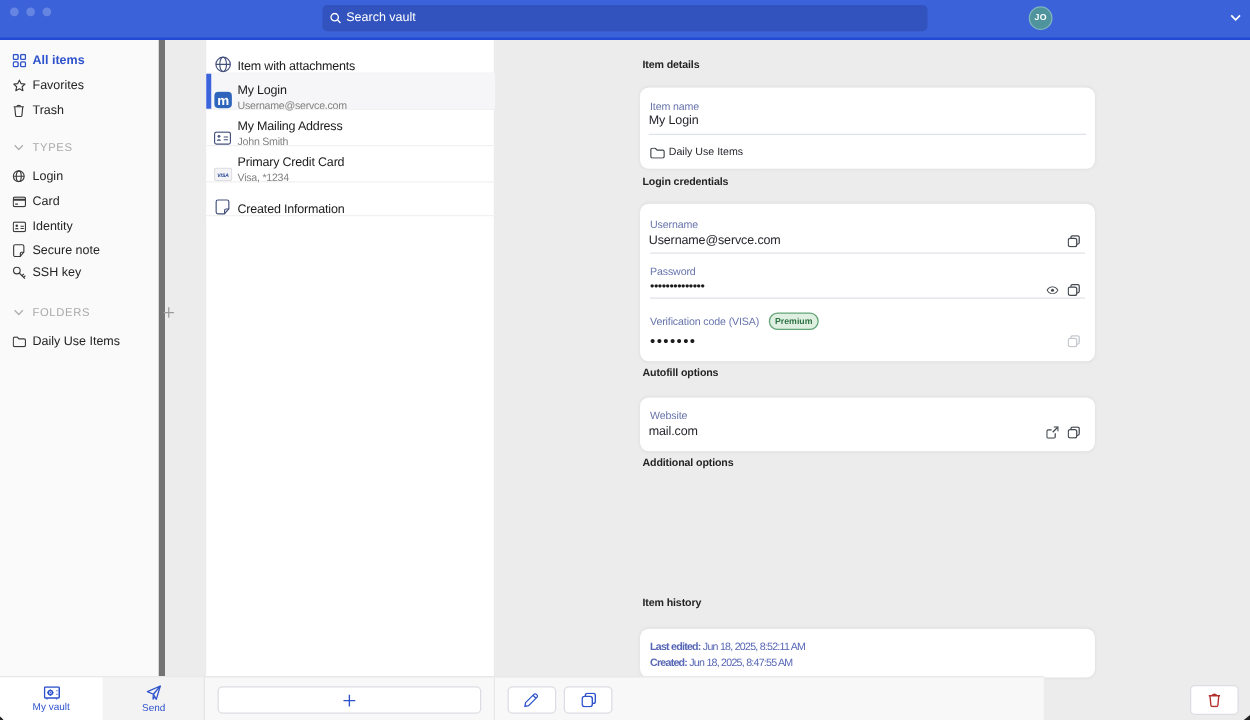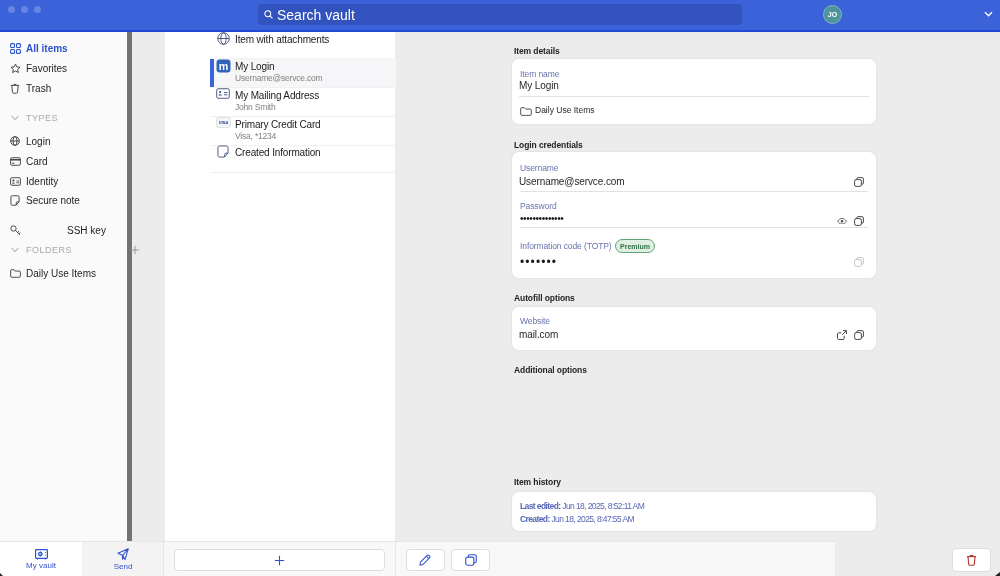--- a/index.html
+++ b/index.html
@@ -5,49 +5,49 @@
   * { margin:0; padding:0; box-sizing:border-box; }
   html,body { width:1000px; height:576px; overflow:hidden; font-family:"Liberation Sans", sans-serif; }
   body { position:relative; background:#ececec; }
   .abs { position:absolute; }
 
   
   #topbar { position:absolute; left:0; top:0; width:1000px; height:32px;
     background:#3c62d9; border-bottom:2px solid #2149d2; }
   .dot { position:absolute; top:6px; width:7px; height:7px; border-radius:50%; background:rgba(255,255,255,0.22); }
   #search { position:absolute; left:258px; top:4px; width:484px; height:21px;
-    background:#3252bd; border-radius:4px; color:#fff; font-size:14px;
+    background:#3252bd; border-radius:4px; color:#fff; font-size:10px;
     display:flex; align-items:center; }
   #search svg { margin-left:6px; margin-right:4px; }
   #avatar { position:absolute; left:823px; top:5px; width:19px; height:19px; border-radius:50%;
     background:#4f949c; border:1.5px solid #7fb6bc; color:#fff; font-size:7px; font-weight:bold;
     display:flex; align-items:center; justify-content:center; letter-spacing:0.2px; }
 
   
   #sidebar { position:absolute; left:0; top:32px; width:132px; height:509px;
     background:#fafafa; border-right:5px solid #737373; font-size:10px; color:#242424; }
   .srow { position:absolute; left:0; width:164px; height:20px; display:flex; align-items:center; }
   .srow .ic { width:12px; display:flex; justify-content:center; align-items:center; margin-left:9px; margin-right:5px; flex:none; }
   .shead { color:#a9a9a9; font-size:9px; letter-spacing:0.5px; }
   .blue { color:#2d52cc; font-weight:bold; }
 
   
   #list { position:absolute; left:165px; top:32px; width:230px; height:509px; background:#fff; }
-  .lrow { position:absolute; left:0; width:276px; display:flex; align-items:flex-start; border-bottom:1px solid #f1f1f1;margin-left:45px; }
+  .lrow { position:absolute; left:0; width:276px; display:flex; align-items:flex-end; border-bottom:1px solid #f1f1f1; }
   .lrow .lic { width:16px; margin-left:5px; margin-right:4px; display:flex; justify-content:center; align-items:center; flex:none; }
   .lt1 { font-size:10px; line-height:12px; color:#1b1b1b; letter-spacing:-0.15px; }
   .lt2 { font-size:8.5px; line-height:10px; color:#828282; margin-top:0; letter-spacing:-0.2px; }
   .ltx { position:relative; top:2px; }
   .sel { background:#f6f6f8; }
   .selbar { position:absolute; left:0; top:0; width:4px; height:100%; background:#3b63dc; }
 
   
   #detail { position:absolute; left:396px; top:32px; width:540px; height:509px; background:#ececec; }
   .dhead { font-size:8.5px; font-weight:bold; color:#242424; letter-spacing:-0.1px; }
-  .card { background:#fff; border-radius:7px; box-shadow:0 0 3px rgba(0,0,0,0.08); position:absolute; left:116px; width:364px; }
+  .card { background:#fff; border-radius:7px; box-shadow:0 0 3px rgba(0,0,0,0.08); position:absolute; left:116px; width:364px;margin-top:11px; }
   .lbl { font-size:8.5px; color:#6774ab; letter-spacing:-0.1px; }
   .val { font-size:10px; color:#25272c; letter-spacing:-0.1px; }
   .badge { display:inline-block; font-size:7px; font-weight:bold; color:#2e7243; background:#dff0e2; border:1px solid #62a577;
     border-radius:7px; padding:2.5px 4px; }
   .underline { border-bottom:1px solid #dfe2e8; }
   .hist { font-size:8.5px; color:#5767b5; letter-spacing:-0.6px; }
 
   
   #footer { position:absolute; left:0; top:541px; width:835px; height:35px; background:#f8f8f8; border-top:1px solid #e5e5e5; }
   #f-left { position:absolute; left:0; top:0; width:164px; height:35px; background:#f3f3f3; border-right:1px solid #e4e4e4; }
@@ -150,21 +150,21 @@
     <svg width="11" height="9" viewBox="0 0 12 10" fill="none" stroke="#3a3a3a" stroke-width="1">
       <rect x="0.6" y="0.8" width="10.8" height="8.4" rx="1.2"></rect>
       <circle cx="3.7" cy="3.9" r="1.1" fill="#3a3a3a" stroke="none"></circle>
           <path d="M2 7.2 C2 5.6 5.4 5.6 5.4 7.2 Z" fill="#3a3a3a" stroke="none"></path>
       <path d="M7 4.4 H10" stroke-width="0.9"></path>
           <path d="M7 6.4 H10" stroke-width="0.9"></path>
     </svg>
       </span>
       <span>Identity</span>
     </div>
-  <div class="srow" style="top:188px;gap:41px;">
+  <div class="srow" style="top:176px;">
       <span class="ic">
     <svg width="11" height="11" viewBox="0 0 12 12" fill="none" stroke="#3a3a3a" stroke-width="1">
       <circle cx="3.8" cy="3.8" r="2.9"></circle>
           <path d="M5.9 5.9 L10.8 10.8"></path>
           <path d="M8.3 8.3 L9.9 6.7"></path>
           <path d="M9.7 9.7 L11.2 8.2"></path>
     </svg>
       </span>
       <span>SSH key</span>
     </div>
@@ -276,21 +276,21 @@
     <div class="abs" style="left:8px; top:61px; font-size:10px; letter-spacing:-0.4px; color:#1c1c1c;">••••••••••••••</div>
     <svg class="abs" style="left:324.5px; top:65.5px;" width="10" height="6.5" viewBox="0 0 14 9" fill="none" stroke="#43484f" stroke-width="1.2">
       <path d="M1 4.5 C2.6 1.8 4.6 0.6 7 0.6 C9.4 0.6 11.4 1.8 13 4.5 C11.4 7.2 9.4 8.4 7 8.4 C4.6 8.4 2.6 7.2 1 4.5 Z"></path>
       <circle cx="7" cy="4.5" r="1.7" fill="#43484f" stroke="none"></circle>
     </svg>
     <svg class="abs" style="left:342px; top:64px;" width="10" height="10" viewBox="0 0 13 13" fill="none" stroke="#43484f" stroke-width="1.3">
       <rect x="0.8" y="3.4" width="8.8" height="8.8" rx="2"></rect>
         <path d="M3.6 3.2 V2.4 C3.6 1.5 4.3 0.8 5.2 0.8 H10.6 C11.5 0.8 12.2 1.5 12.2 2.4 V7.8 C12.2 8.7 11.5 9.4 10.6 9.4 H9.9"></path>
     </svg>
     <div class="abs underline" style="left:8px; top:75px; width:348px;"></div>
-    <div class="lbl abs" style="left:8px; top:88.5px;">Information code (TOTP)</div>
+    <div class="lbl abs" style="left:8px; top:88.5px;">Verification code (VISA)</div>
     <span class="badge abs" style="left:103px; top:87px;">Premium</span>
     <div class="abs" style="left:8px; top:102.5px; font-size:12px; letter-spacing:1.1px; color:#1c1c1c;">•••••••</div>
     <svg class="abs" style="left:342px; top:105px;" width="10" height="10" viewBox="0 0 13 13" fill="none" stroke="#c3c7cd" stroke-width="1.3">
       <rect x="0.8" y="3.4" width="8.8" height="8.8" rx="2"></rect>
         <path d="M3.6 3.2 V2.4 C3.6 1.5 4.3 0.8 5.2 0.8 H10.6 C11.5 0.8 12.2 1.5 12.2 2.4 V7.8 C12.2 8.7 11.5 9.4 10.6 9.4 H9.9"></path>
     </svg>
   </div>
 
   <div class="dhead abs" style="left:118px; top:260.5px;">Autofill options</div>
   <div class="card" style="top:275px; height:43px;">

